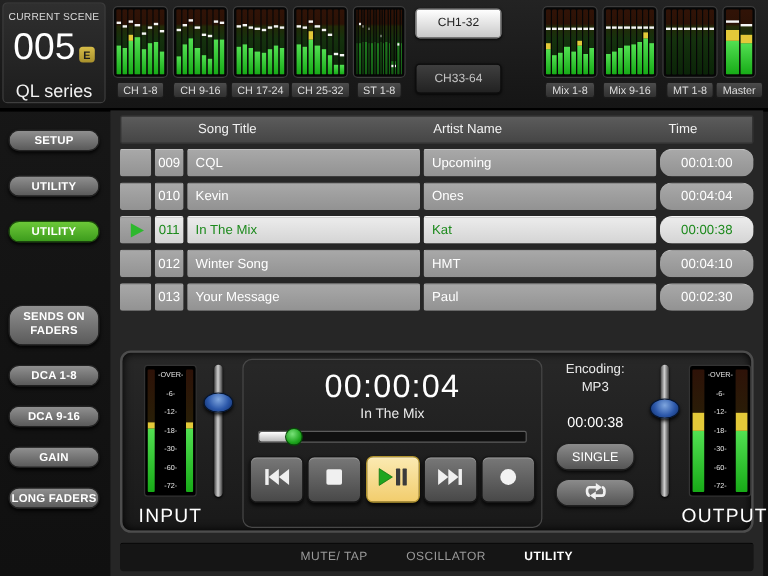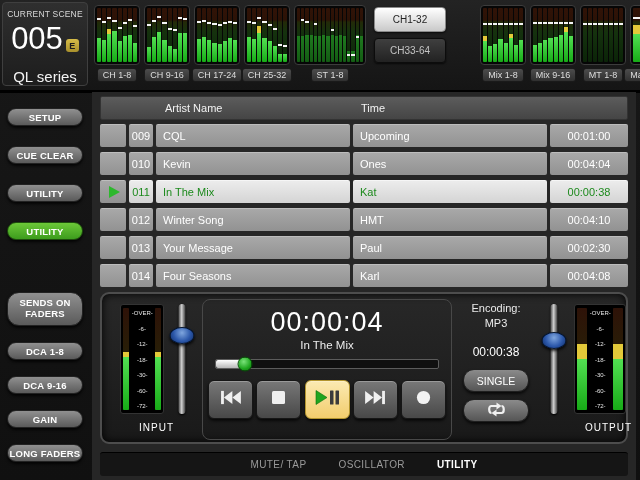--- a/index.html
+++ b/index.html
@@ -15,33 +15,33 @@
   .scene-label{font-size:8.5px;color:#d8d8d8;text-align:center;margin-top:6px;letter-spacing:.2px;}
   .scene-row{display:flex;justify-content:center;align-items:flex-end;height:36px;margin-top:1px;}
   .scene-number{font-size:31px;line-height:34px;color:#fff;}
   .scene-edit{width:13px;height:13px;margin:0 0 4px 3px;border-radius:3px;background:linear-gradient(#d6bc48,#a8902c);
               color:#1c1c1c;font-size:9px;font-weight:bold;display:flex;align-items:center;justify-content:center;}
   .scene-series{font-size:15px;color:#f2f2f2;text-align:center;margin-top:12px;}
 
   .meter-strip{position:absolute;left:90px;top:0;right:0;height:90px;display:flex;align-items:flex-start;padding:5px 0 0 4px;box-sizing:border-box;}
   .groups{display:flex;gap:4px;}
   .mgroup{width:46px;display:flex;flex-direction:column;align-items:center;}
-  .mgroup.wide{width:72px;}
+  .mgroup.wide{width:44px;}
   .mgroup.narrow{width:28px;}
   .mbox{width:100%;height:60px;box-sizing:border-box;background:#060606;border:1px solid #3c3c3c;border-radius:4px;
         padding:2px;display:flex;gap:1px;}
   .mbar{flex:1;position:relative;border-radius:1px;overflow:hidden;
         background:linear-gradient(#311307 0%,#2c1206 22%,#232a08 26%,#15320e 45%,#0b2408 100%);}
   .mfill{position:absolute;left:0;right:0;bottom:0;background:linear-gradient(#52e052,#17ab17);}
   .mbar.dim .mfill{background:linear-gradient(#1f7a1f,#135c13);}
   .myel{position:absolute;left:0;right:0;background:#e3c939;}
   .mpeak{position:absolute;left:0;right:0;height:2px;background:#f5f5f5;}
   .mlabel{margin-top:3px;background:linear-gradient(#4c4c4c,#303030);border:1px solid #1a1a1a;border-radius:3px;
           color:#dedede;font-size:9px;padding:1px 5px;white-space:nowrap;}
-  .layer-col{width:72px;margin:2px 34px 0 8px;display:flex;flex-direction:column;gap:6px;flex:none;}
+  .layer-col{width:72px;margin:2px 34px 0 8px;display:flex;flex-direction:column;gap:21px;flex:none;}
   .layer-btn{height:23px;border-radius:4px;font-size:10px;display:flex;align-items:center;justify-content:center;
              box-shadow:0 1px 2px rgba(0,0,0,.7);}
   .layer-btn.active{background:linear-gradient(#ffffff,#c9c9c9);color:#222;border:1px solid #8a8a8a;}
   .layer-btn.off{background:linear-gradient(#3f3f3f,#222);color:#c4c4c4;border:1px solid #0c0c0c;}
 
   
   .sidebar{position:absolute;left:0;top:92px;width:90px;bottom:0;display:flex;flex-direction:column;align-items:center;}
   .side-btn{width:76px;height:18px;border-radius:10px;flex:none;box-sizing:border-box;
             background:linear-gradient(#909090,#5a5a5a);border:1px solid #222;color:#fff;
             font-size:9.5px;font-weight:bold;display:flex;align-items:center;justify-content:center;text-align:center;
@@ -55,21 +55,21 @@
   .song-table{position:absolute;left:8px;right:8px;top:4px;}
   .tgrid{display:grid;grid-template-columns:26px 24px 1fr 1fr 78px;column-gap:3px;}
   .thead{height:24px;background:linear-gradient(#5c5c5c,#454545);border:1px solid #333;border-radius:2px;
          align-items:center;color:#f2f2f2;font-size:11px;box-sizing:border-box;margin-bottom:4px;}
   .thead .hlabel{padding-left:8px;}
   .trow{height:23px;margin-bottom:5px;}
   .cell{background:linear-gradient(#a8a8a8,#929292);border-top:1px solid #bdbdbd;border-radius:2px;
         display:flex;align-items:center;color:#fff;font-size:11px;padding:0 7px;overflow:hidden;box-sizing:border-box;}
   .cell.ind{justify-content:center;padding:0;}
   .cell.num{justify-content:center;padding:0;}
-  .cell.time{justify-content:center;padding:0;}
+  .cell.time{justify-content:center;padding:0;border-radius:10px;}
   .trow.playing .cell:not(.ind){background:linear-gradient(#ececec,#d4d4d4);border-top:1px solid #f6f6f6;color:#1d8a1d;}
   .tri{width:0;height:0;border-left:11px solid #2db82d;border-top:6px solid transparent;border-bottom:6px solid transparent;margin-left:2px;}
 
   
   .player{position:absolute;left:8px;right:8px;top:200px;height:152px;border-radius:9px;box-sizing:border-box;
           background:linear-gradient(#282828,#191919);border:2px solid #4d4d4d;box-shadow:inset 0 0 8px #000;}
   .pmeter{position:absolute;top:10px;height:110px;background:#000;border:1px solid #333;border-radius:3px;
           box-sizing:border-box;display:flex;padding:3px 2px;gap:1px;}
   .pmeter.in{left:18px;width:44px;}
   .pmeter.out{left:472px;width:52px;}
@@ -77,21 +77,21 @@
         background:linear-gradient(#2e1208 0%,#291d07 38%,#25220a 50%,#0e2a0b 55%,#092008 100%);}
   .pscale{flex:1;display:flex;flex-direction:column;justify-content:space-between;padding:1px 0;}
   .pscale span{font-size:7px;line-height:7px;color:#e6e6e6;text-align:center;transform:scale(.86);white-space:nowrap;}
   .pfader{position:absolute;top:8px;width:24px;height:114px;}
   .pfader.in{left:68px;} .pfader.out{left:440px;}
   .ptrack{position:absolute;left:50%;transform:translateX(-50%);top:2px;bottom:2px;width:7px;border-radius:4px;
           background:linear-gradient(to right,#4a4a4a,#d0d0d0 45%,#3a3a3a);box-shadow:0 1px 2px #000;}
   .pknob{position:absolute;left:50%;transform:translateX(-50%);width:23px;height:15px;border-radius:50%;
          background:radial-gradient(circle at 50% 32%,#7fa6de,#2c58aa 55%,#0e2a62);border:1px solid #04142e;
          box-shadow:0 2px 3px rgba(0,0,0,.8);}
-  .plabel{position:absolute;top:128px;width:64px;text-align:right;color:#fff;font-size:10px;letter-spacing:1px;}
+  .plabel{position:absolute;top:128px;width:64px;text-align:center;color:#fff;font-size:16px;letter-spacing:1px;}
   .plabel.in{left:8px;} .plabel.out{left:466px;}
 
   .center{position:absolute;left:100px;top:5px;width:250px;height:141px;border:1px solid #484848;border-radius:8px;box-sizing:border-box;}
   .time-display{margin-top:7px;text-align:center;font-size:27px;color:#fff;letter-spacing:1px;}
   .song-name{margin-top:1px;text-align:center;font-size:11.5px;color:#ececec;}
   .progress{position:relative;margin:8px 12px 0;height:8px;background:#101010;border:1px solid #5c5c5c;border-radius:2px;}
   .p-fill{position:absolute;left:0;top:0;bottom:0;background:linear-gradient(#ffffff,#b8b8b8);border-radius:2px;}
   .p-knob{position:absolute;top:50%;transform:translate(-50%,-50%);width:13px;height:13px;border-radius:50%;
           background:radial-gradient(circle at 40% 32%,#79e279,#1ea51e 60%,#0b6c0b);border:1px solid #064d06;}
   .transport{display:flex;justify-content:space-between;margin:11px 5px 0;}
@@ -467,36 +467,36 @@
               </div>
             </div>
             <div class="mlabel">Master</div>
           </div>
         </div>
     </div>
   </div>
 
   <div class="sidebar" id="sidebar">
       <div class="side-btn gap-top">SETUP</div>
-      <div class="side-btn gap-std">CUE CLEAR</div>
       <div class="side-btn gap-std">UTILITY</div>
       <div class="side-btn active gap-std">UTILITY</div>
       <div class="side-btn tall gap-big">SENDS ON FADERS</div>
       <div class="side-btn gap-sm">DCA 1-8</div>
       <div class="side-btn gap-sm">DCA 9-16</div>
       <div class="side-btn gap-sm">GAIN</div>
       <div class="side-btn gap-sm">LONG FADERS</div>
     </div>
 
   <div class="main">
 
     <div class="song-table">
       <div class="tgrid thead">
         <div></div>
         <div></div>
+        <div class="hlabel">Song Title</div>
         <div class="hlabel">Artist Name</div>
         <div class="hlabel">Time</div>
       </div>
       <div id="rows">
           <div class="tgrid trow">
             <div class="cell ind"></div>
             <div class="cell num">009</div>
             <div class="cell">CQL</div>
             <div class="cell">Upcoming</div>
             <div class="cell time">00:01:00</div>
@@ -523,27 +523,20 @@
             <div class="cell">Winter Song</div>
             <div class="cell">HMT</div>
             <div class="cell time">00:04:10</div>
           </div>
           <div class="tgrid trow">
             <div class="cell ind"></div>
             <div class="cell num">013</div>
             <div class="cell">Your Message</div>
             <div class="cell">Paul</div>
             <div class="cell time">00:02:30</div>
-          </div>
-          <div class="tgrid trow">
-            <div class="cell ind"></div>
-            <div class="cell num">014</div>
-            <div class="cell">Four Seasons</div>
-            <div class="cell">Karl</div>
-            <div class="cell time">00:04:08</div>
           </div>
         </div>
     </div>
 
     <div class="player">
 
       <div class="pmeter in">
         <div class="pbar" id="in-bar-l">
             <div class="mfill" style="height: 52%;"></div>
             <div class="myel" style="bottom: 52%; height: 5%;"></div>

